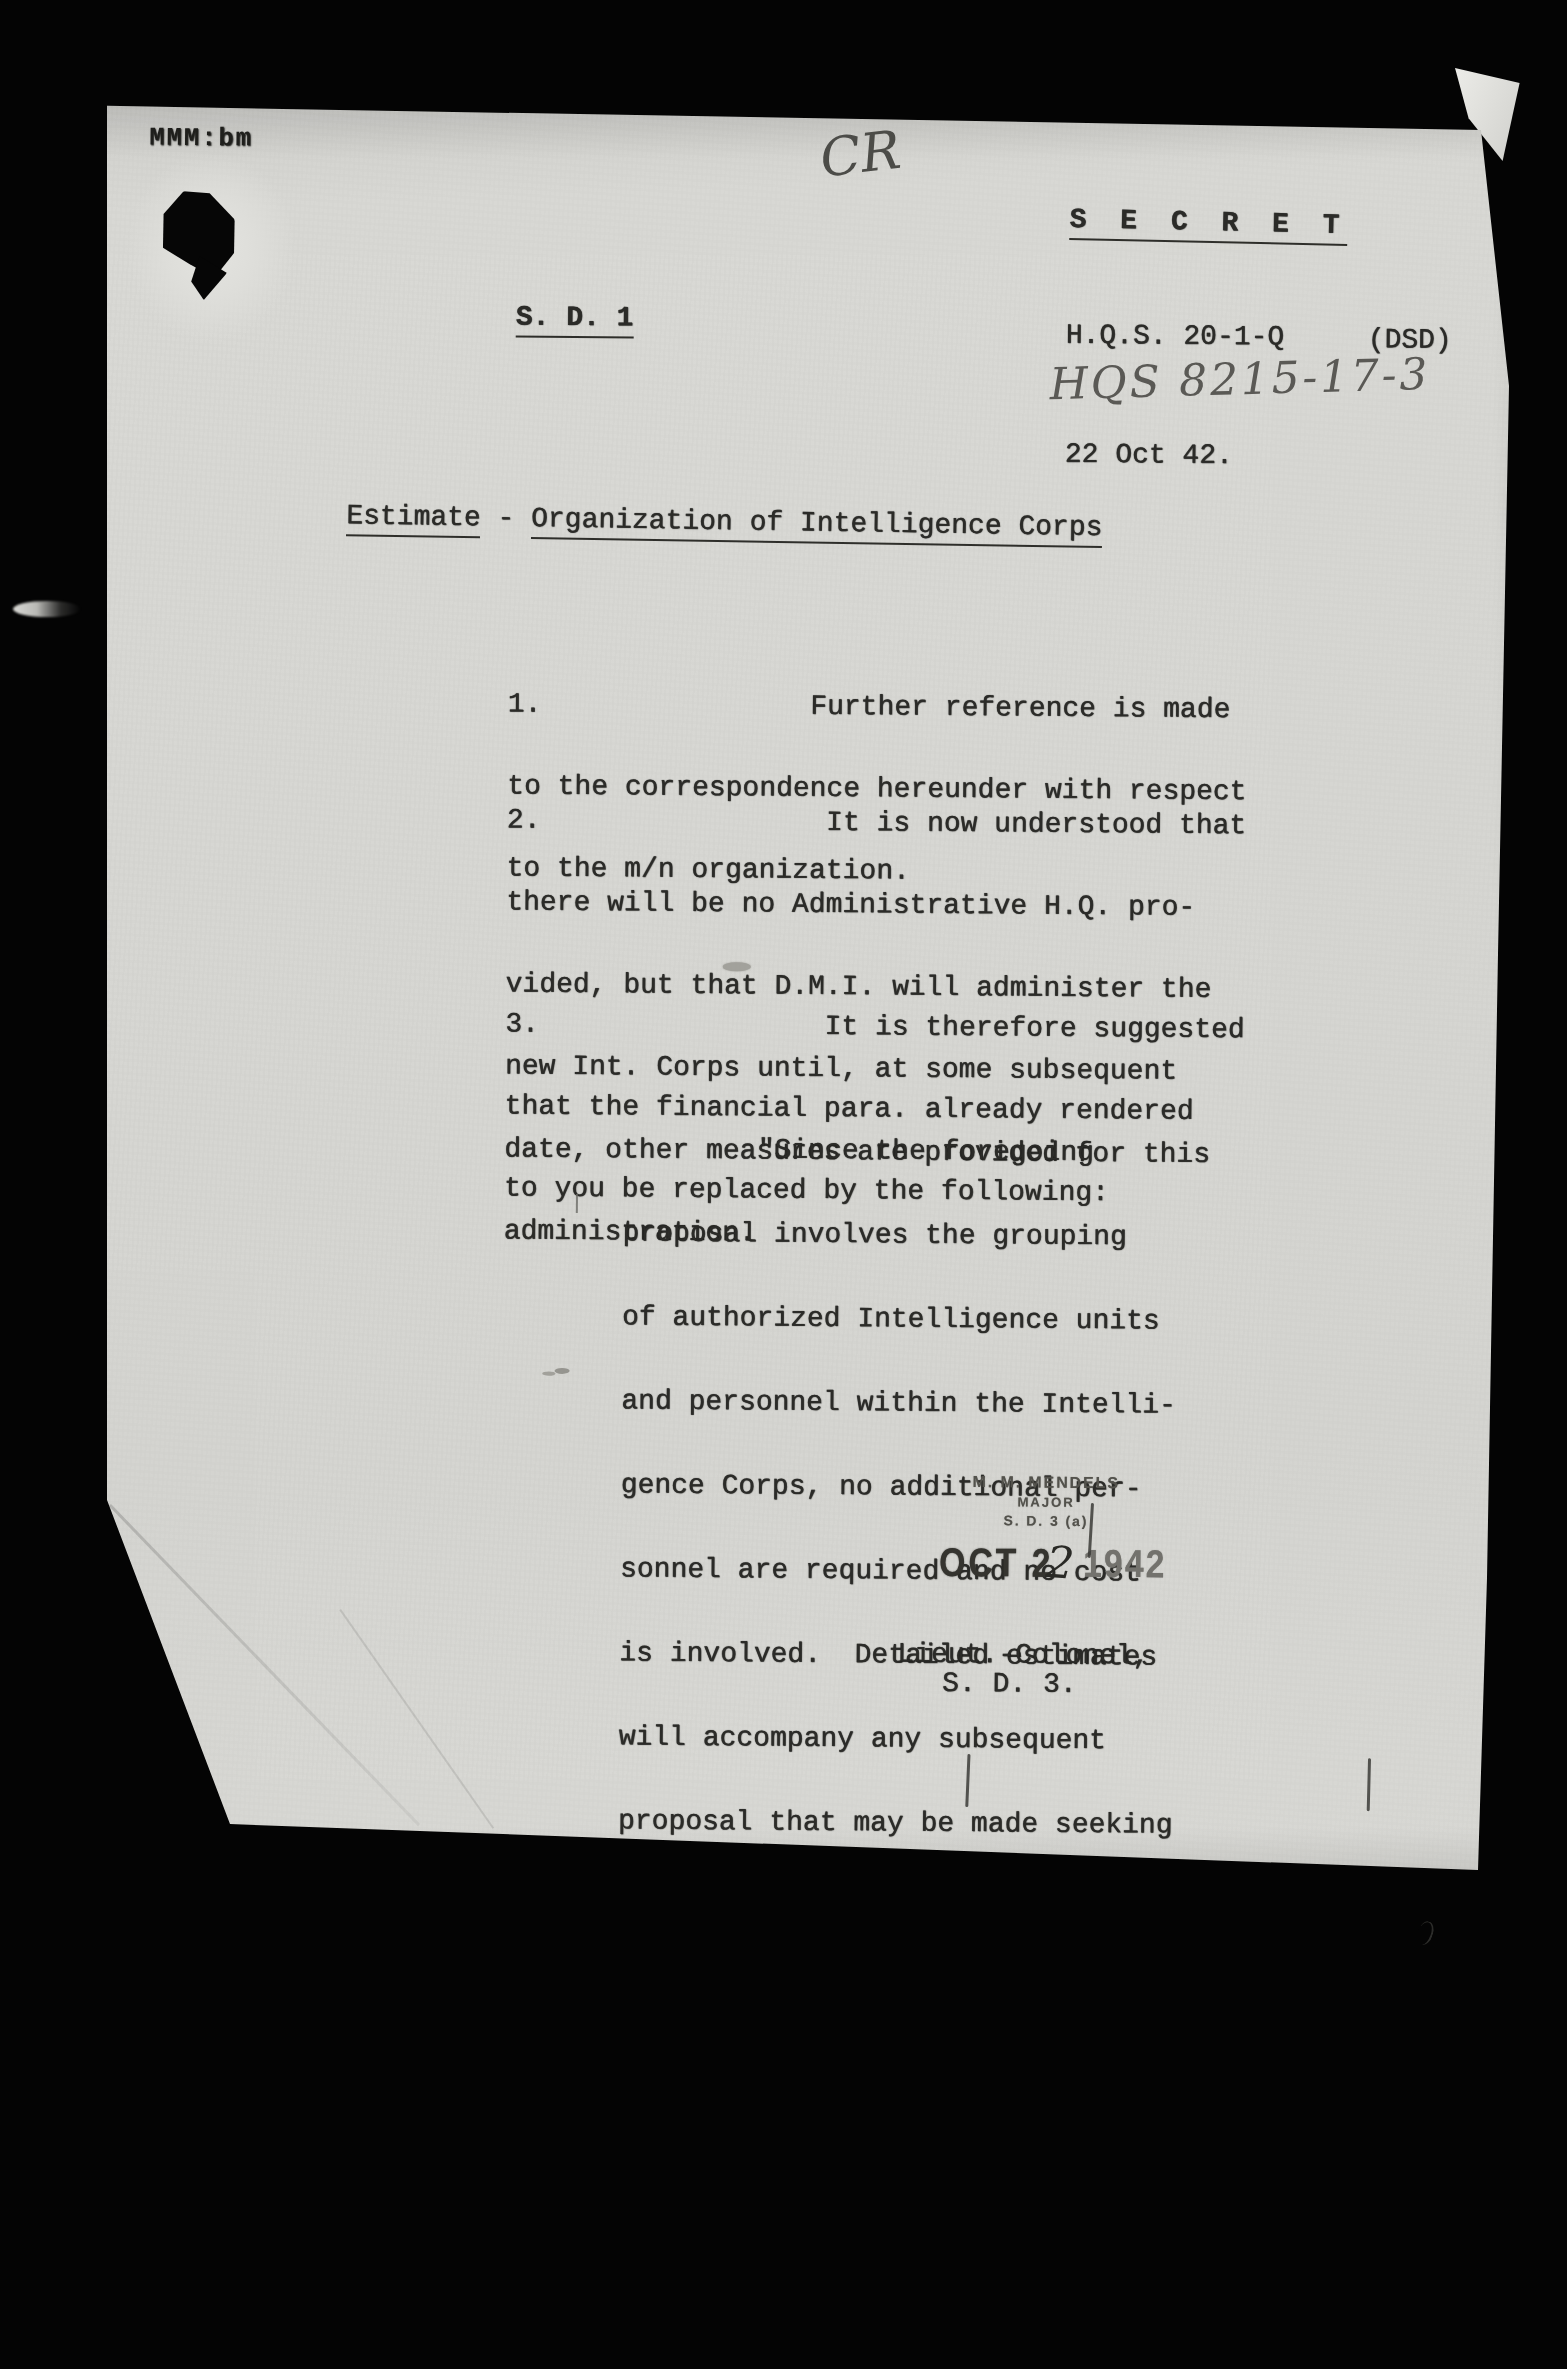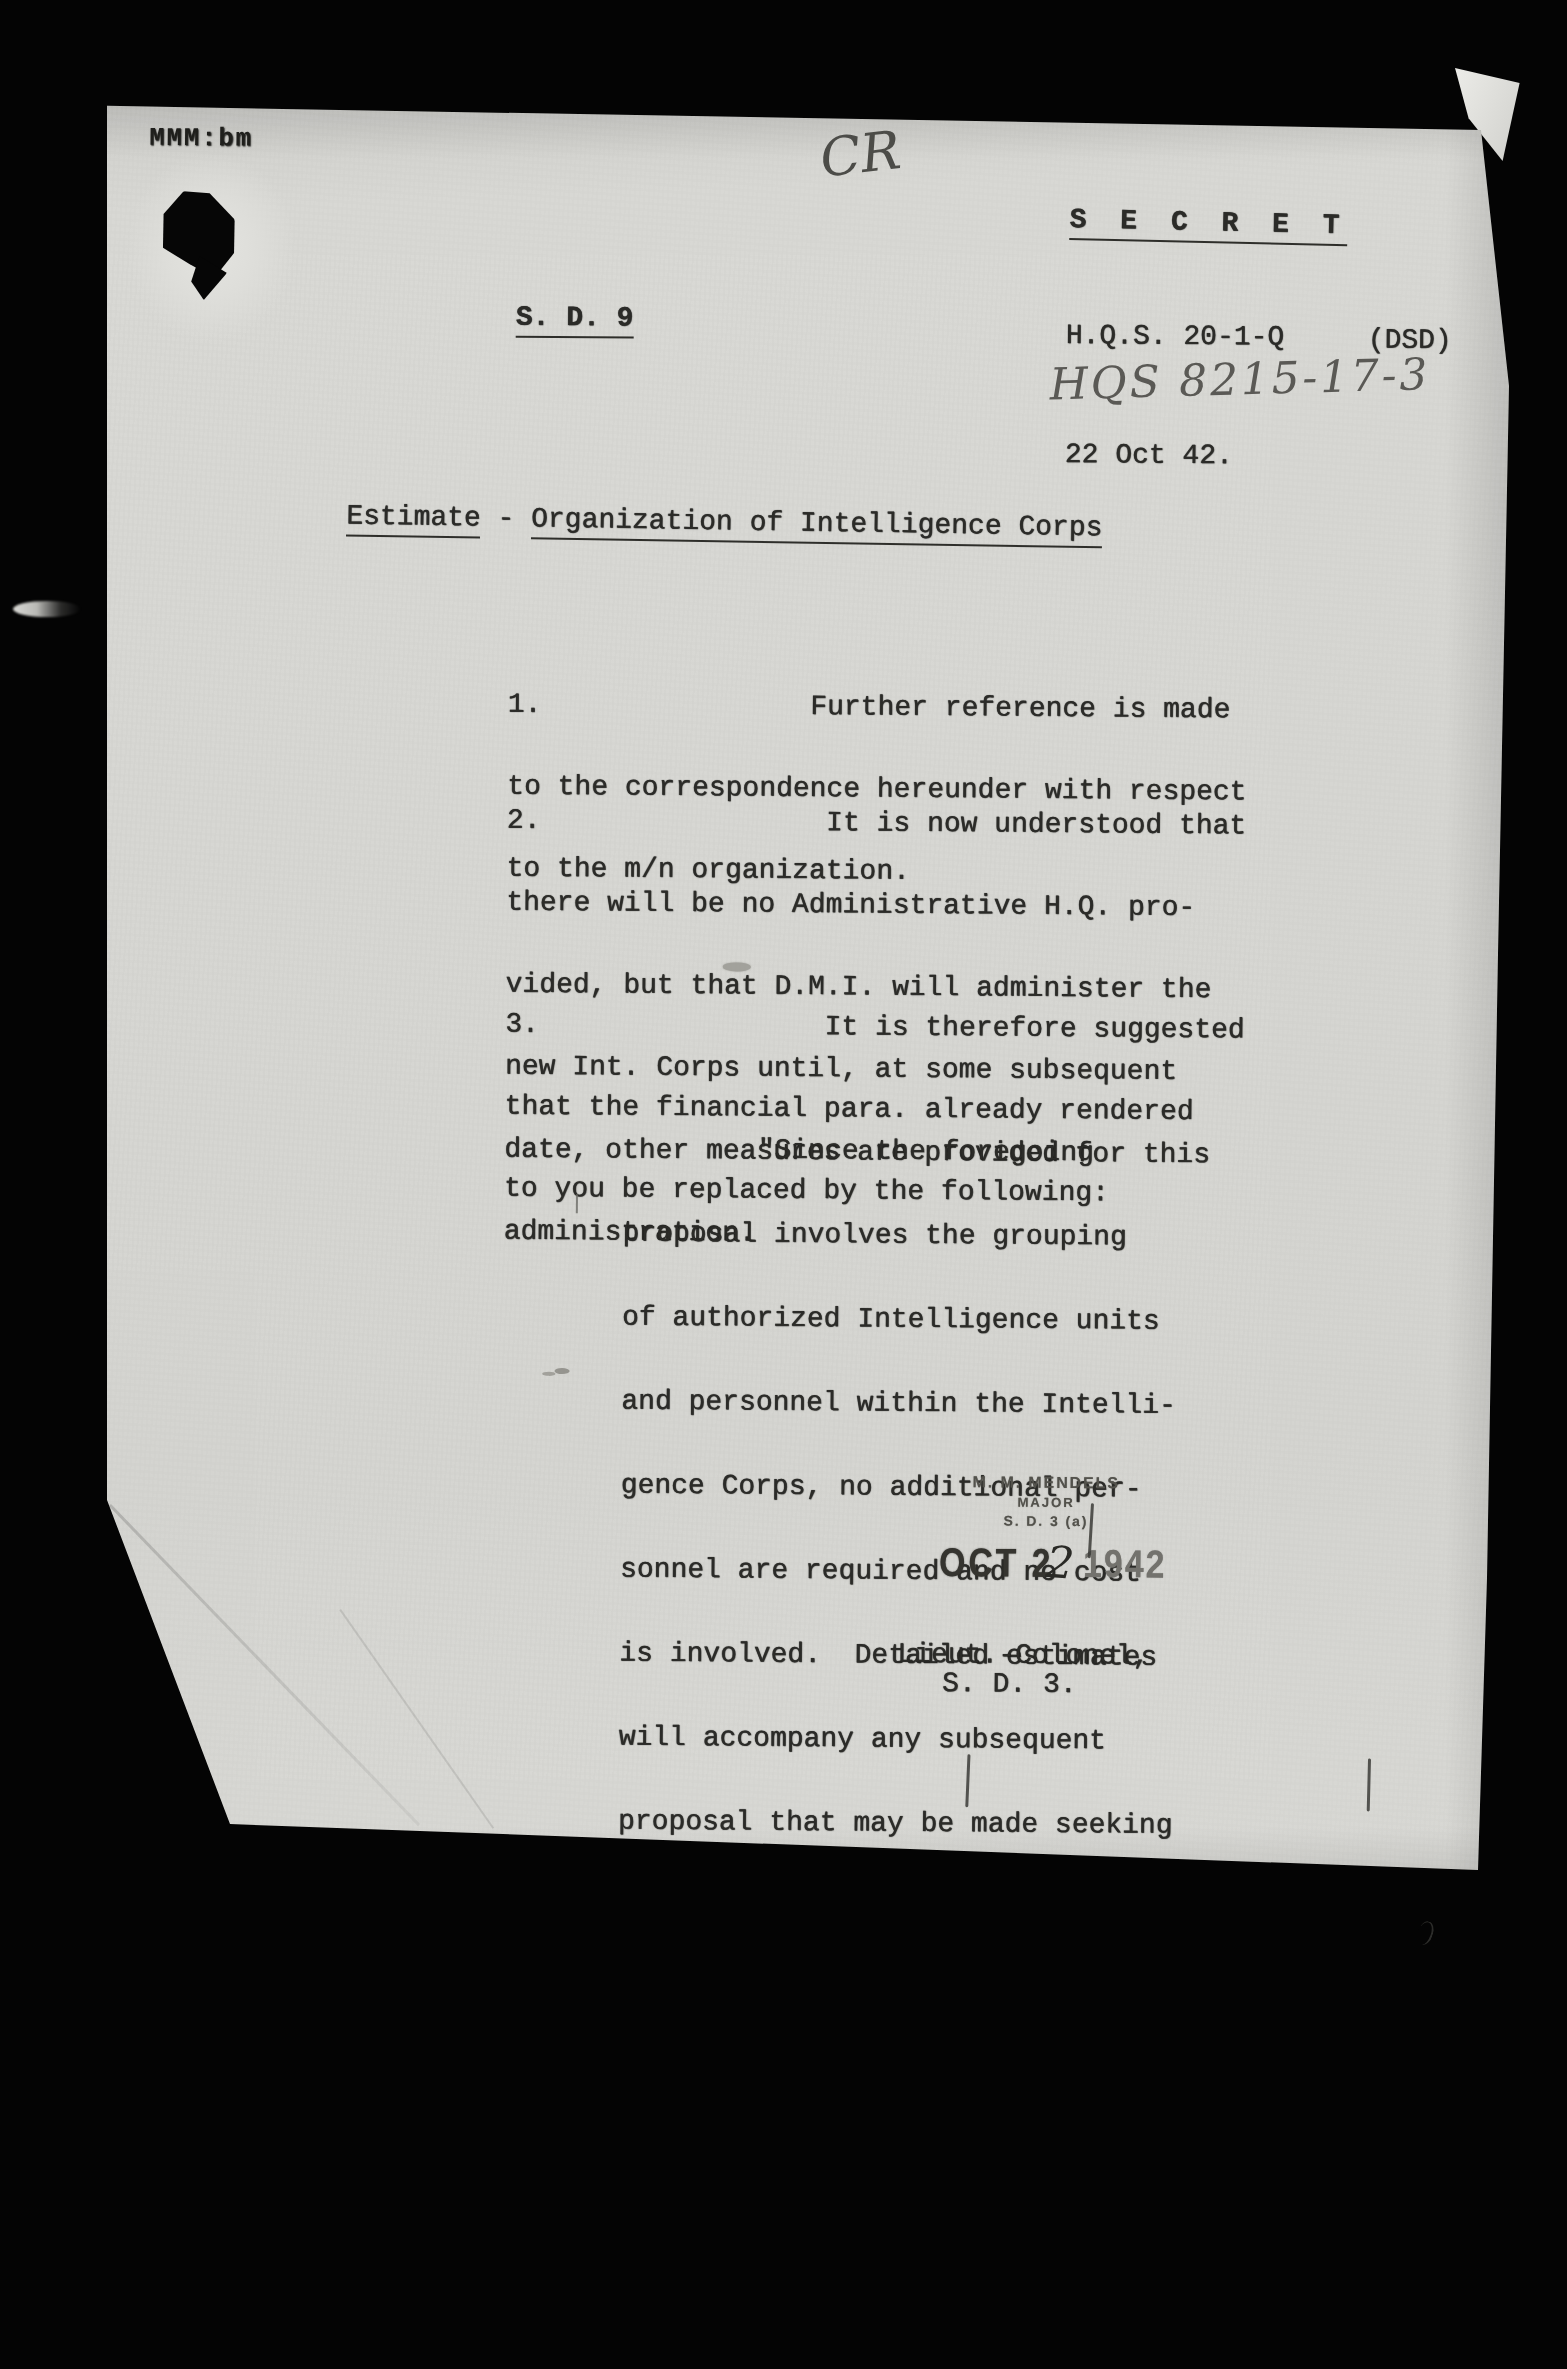--- a/index.html
+++ b/index.html
@@ -6,20 +6,21 @@
   body{
     width:1567px;height:2370px;position:relative;overflow:hidden;
     background:#040404;
     font-family:"Liberation Sans",sans-serif;
   }
   
   .paper{
     position:absolute;left:107px;top:102px;width:1404px;height:1772px;
     background:linear-gradient(178deg,#cfcfcb 0%,#d8d8d4 6%,#d6d6d2 40%,#d4d4d0 75%,#d8d8d4 100%);
     clip-path:polygon(0px 3.8px,1374px 28px,1402px 284px,1391px 852px,1380px 1476px,1371px 1768px,123px 1722px,0px 1398px);
+    padding-left:48px;
   }
   .paper-shade-top{position:absolute;left:0;top:0;width:100%;height:57px;
     background:linear-gradient(180deg,rgba(0,0,0,.10),rgba(0,0,0,0));}
   .paper-shade-right{position:absolute;right:0;top:0;width:66px;height:100%;
     background:linear-gradient(270deg,rgba(0,0,0,.12),rgba(0,0,0,0));}
   .paper-shade-bottom{position:absolute;left:0;bottom:0;width:100%;height:47px;
     background:linear-gradient(0deg,rgba(0,0,0,.08),rgba(0,0,0,0));}
   .grain{position:absolute;inset:0;opacity:.5;
     background:
       repeating-linear-gradient(93deg,rgba(0,0,0,.015) 0 1.9px,rgba(255,255,255,.02) 1.9px 4.7px),
@@ -127,21 +128,21 @@
   <div class="blob-tail abs"></div>
 
   <div class="content">
 
     <div class="abs typed initials">MMM:bm</div>
 
     <div class="abs hand cr">CR</div>
 
     <div class="abs typed secret"><span class="u">S E C R E T</span></div>
 
-    <div class="abs typed sd1"><span class="u">S. D. 9</span></div>
+    <div class="abs typed sd1"><span class="u">S. D. 1</span></div>
 
     <div class="abs typed hqs">H.Q.S. 20-1-Q</div>
     <div class="abs typed dsd">(DSD)</div>
 
     <div class="abs hand hqs-hand">HQS 8215-17-3</div>
 
     <div class="abs typed docdate">22 Oct 42.</div>
 
     <div class="abs typed title"><span class="u">Estimate</span><span> - </span><span class="u">Organization of Intelligence Corps</span></div>
 

